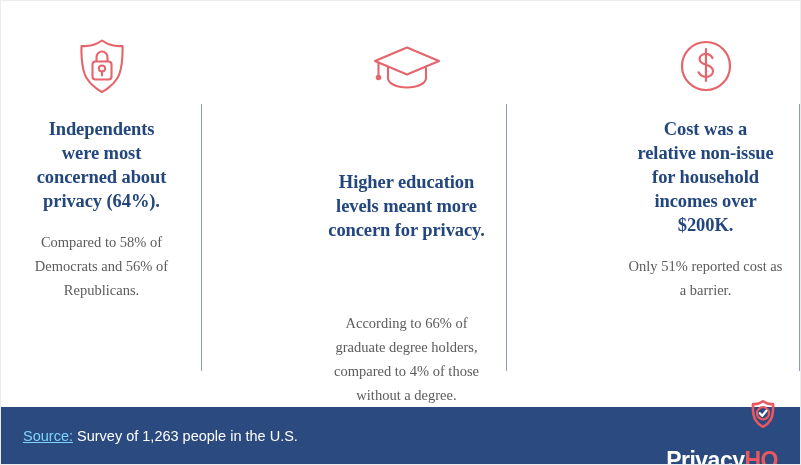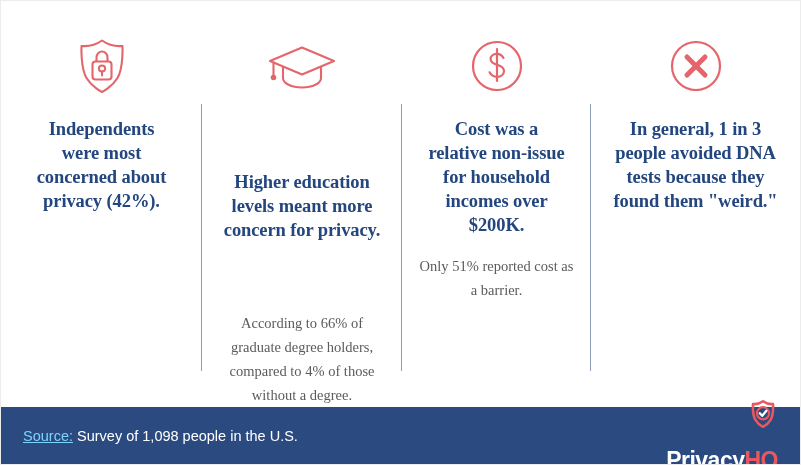--- a/index.html
+++ b/index.html
@@ -147,21 +147,22 @@
     <div class="col col-0">
       <div class="icon-wrap">
         <svg width="62" height="62" viewBox="0 0 62 62" fill="none">
           <path d="M31 5.5 C24 10.5 16 11.5 10.5 11 C10.5 11 9.5 33 15.5 43 C21 52 31 57 31 57 C31 57 41 52 46.5 43 C52.5 33 51.5 11 51.5 11 C46 11.5 38 10.5 31 5.5 Z" stroke="#e4656b" stroke-width="2.1" stroke-linejoin="round" fill="none"></path>
           <rect x="21.5" y="26.5" width="19" height="18" rx="3" stroke="#e4656b" stroke-width="2.1" fill="none"></rect>
           <path d="M25.5 26.5 V22.5 C25.5 19 28 16.5 31 16.5 C34 16.5 36.5 19 36.5 22.5 V26.5" stroke="#e4656b" stroke-width="2.1" fill="none"></path>
           <circle cx="31" cy="33.5" r="3.1" stroke="#e4656b" stroke-width="2" fill="none"></circle>
           <path d="M31 36.5 V40.5" stroke="#e4656b" stroke-width="2" stroke-linecap="round"></path>
         </svg>
       </div>
-      <div class="headline">Independents were most concerned about privacy (42%).</div>
+      <div class="headline">Independents were most concerned about privacy (64%).</div>
+      <div class="subtext">Compared to 58% of Democrats and 56% of Republicans.</div>
       <div class="divider"></div>
     </div>
 
     <div class="col col-1">
       <div class="icon-wrap">
         <svg width="76" height="62" viewBox="0 0 76 62" fill="none">
           <path d="M38 12.5 L70 26 L38 39.5 L6 26 Z" stroke="#e4656b" stroke-width="2.1" stroke-linejoin="round" fill="none"></path>
           <path d="M19 31.5 V43 C19 48.5 27.5 52.5 38 52.5 C48.5 52.5 57 48.5 57 43 V31.5" stroke="#e4656b" stroke-width="2.1" stroke-linejoin="round" fill="none"></path>
           <path d="M9.5 27.5 V40" stroke="#e4656b" stroke-width="2.1" stroke-linecap="round"></path>
           <circle cx="9.5" cy="42.5" r="2.8" fill="#e4656b"></circle>
@@ -178,39 +179,27 @@
           <circle cx="31" cy="31" r="24" stroke="#e4656b" stroke-width="2.2" fill="none"></circle>
           <path d="M37.5 23 C36 20 33.5 18.8 30.8 18.8 C27.3 18.8 24.6 20.9 24.6 24 C24.6 27.3 27.6 28.7 31 29.8 C34.8 31 38 32.3 38 36 C38 39.4 35 41.8 31 41.8 C27.6 41.8 25.1 40.3 23.6 37.3" stroke="#e4656b" stroke-width="2.2" stroke-linecap="round" fill="none"></path>
           <path d="M31 14 V46" stroke="#e4656b" stroke-width="2.2" stroke-linecap="round"></path>
         </svg>
       </div>
       <div class="headline">Cost was a relative non-issue for household incomes over $200K.</div>
       <div class="subtext">Only 51% reported cost as a barrier.</div>
       <div class="divider"></div>
     </div>
 
-    <div class="col col-3">
-      <div class="icon-wrap">
-        <svg width="62" height="62" viewBox="0 0 62 62" fill="none">
-          <circle cx="31" cy="31" r="24" stroke="#e4656b" stroke-width="2.2" fill="none"></circle>
-          <path d="M22 22 L40 40" stroke="#e4656b" stroke-width="5" stroke-linecap="round"></path>
-          <path d="M40 22 L22 40" stroke="#e4656b" stroke-width="5" stroke-linecap="round"></path>
-        </svg>
-      </div>
-      <div class="headline">In general, 1 in 3 people avoided DNA tests because they found them "weird."</div>
-      <div class="subtext"></div>
-
-    </div>
 
   </div>
 
   <div class="footer">
     <div class="source-line">
       <span class="source-label">Source:</span>
-      <span class="source-text">Survey of 1,098 people in the U.S.</span>
+      <span class="source-text">Survey of 1,263 people in the U.S.</span>
     </div>
     <div class="logo">
       <span>
         <svg width="30" height="30" viewBox="0 0 30 30" fill="none">
           <path d="M15 2.3 C11.6 4.8 7.7 5.3 5 5.1 C5 5.1 4.5 16 7.4 20.8 C10.1 25.3 15 27.8 15 27.8 C15 27.8 19.9 25.3 22.6 20.8 C25.5 16 25 5.1 25 5.1 C22.3 5.3 18.4 4.8 15 2.3 Z" stroke="#e8585e" stroke-width="2.6" stroke-linejoin="round" fill="none"></path>
           <circle cx="15" cy="14.3" r="6.1" stroke="#e8585e" stroke-width="2.2" fill="none"></circle>
           <path d="M11.8 14.3 L14.2 16.8 L18.4 11.8" stroke="#ffffff" stroke-width="2.3" stroke-linecap="round" stroke-linejoin="round" fill="none"></path>
         </svg>
       </span>
       <span class="logo-text">

